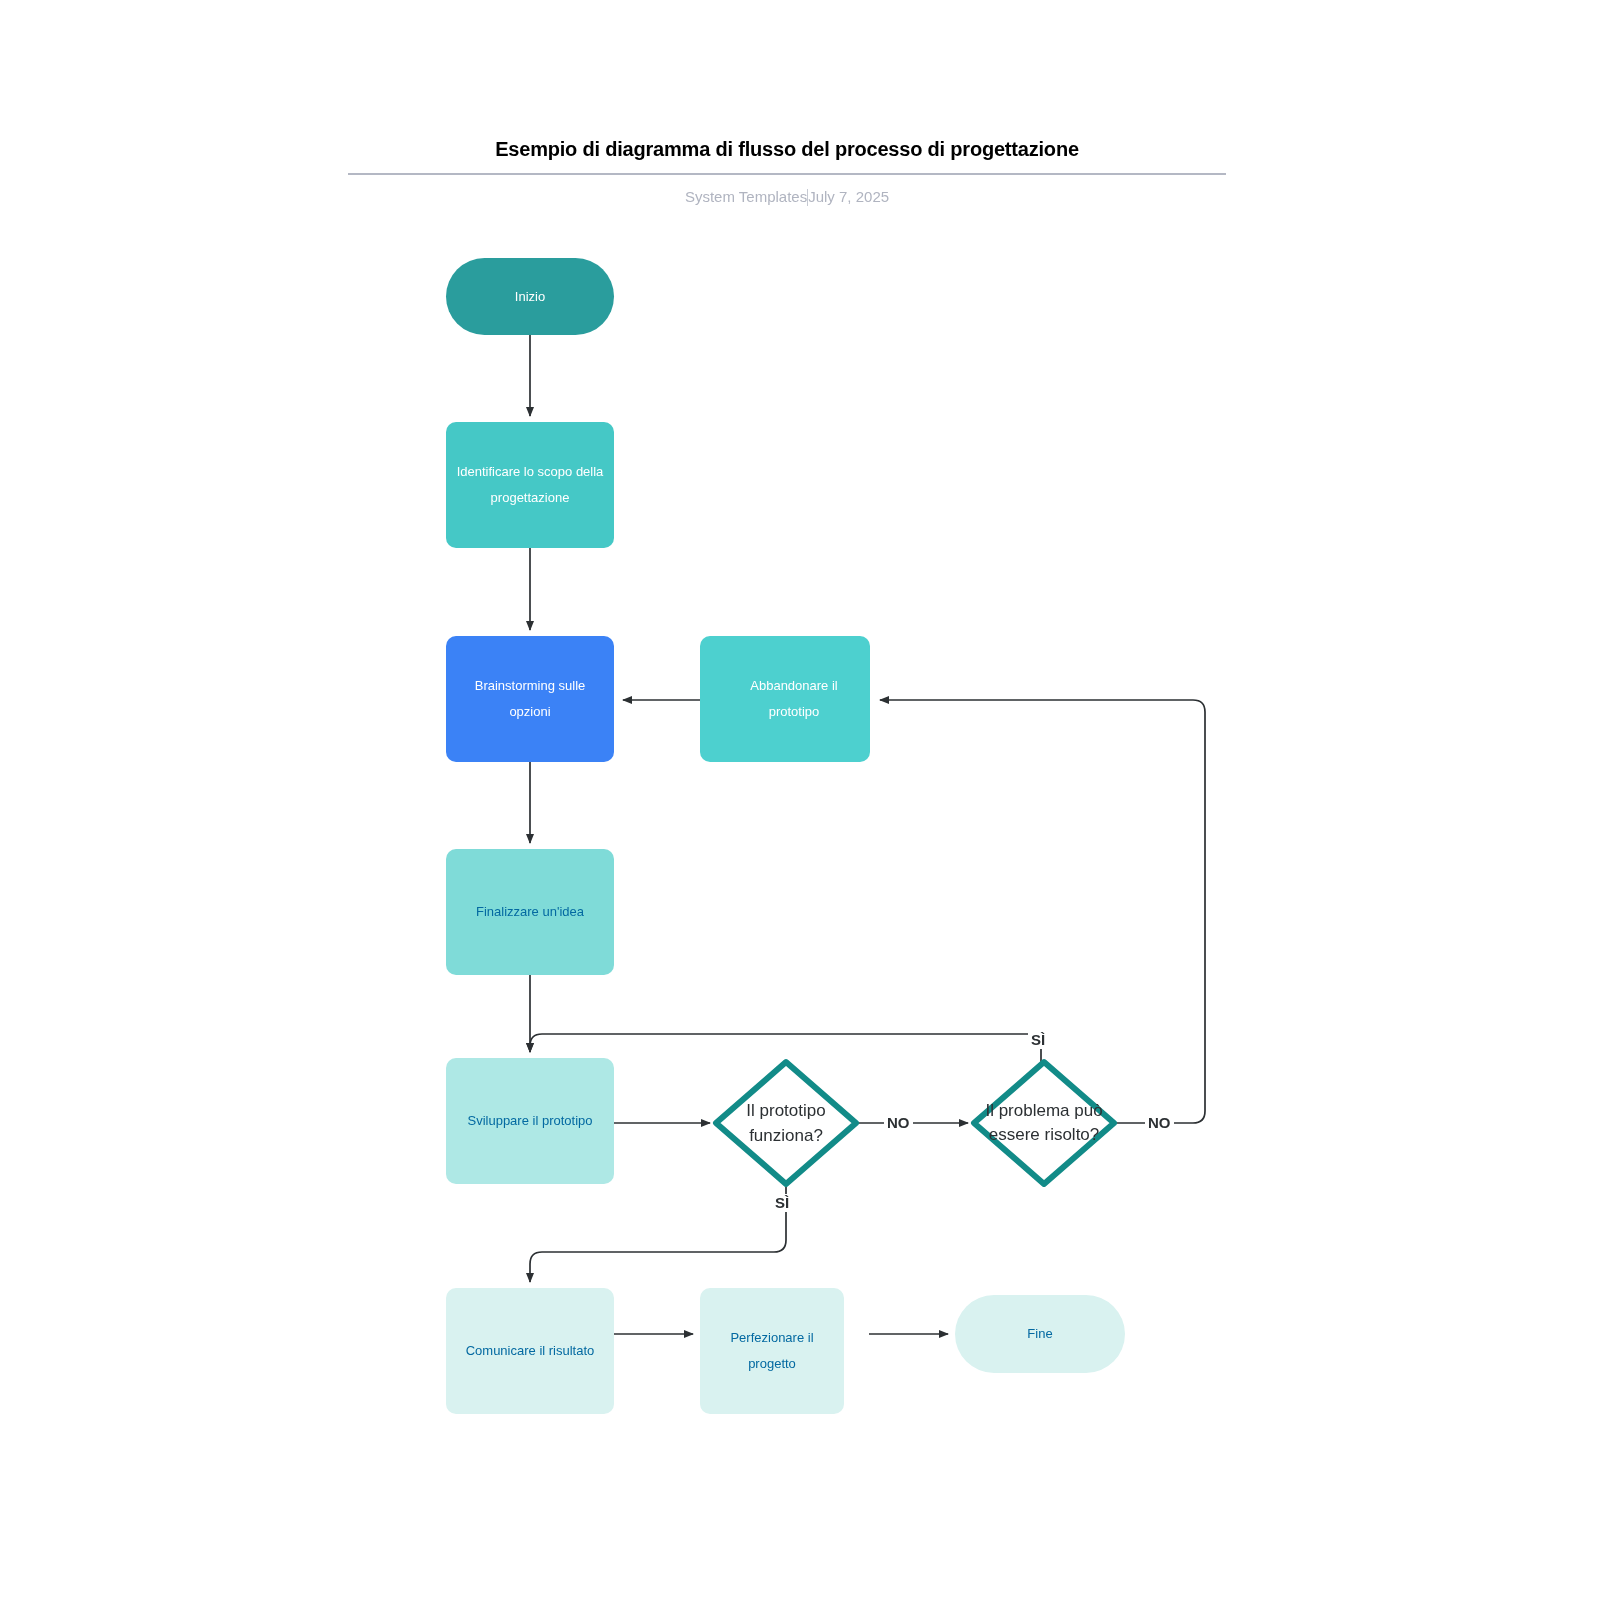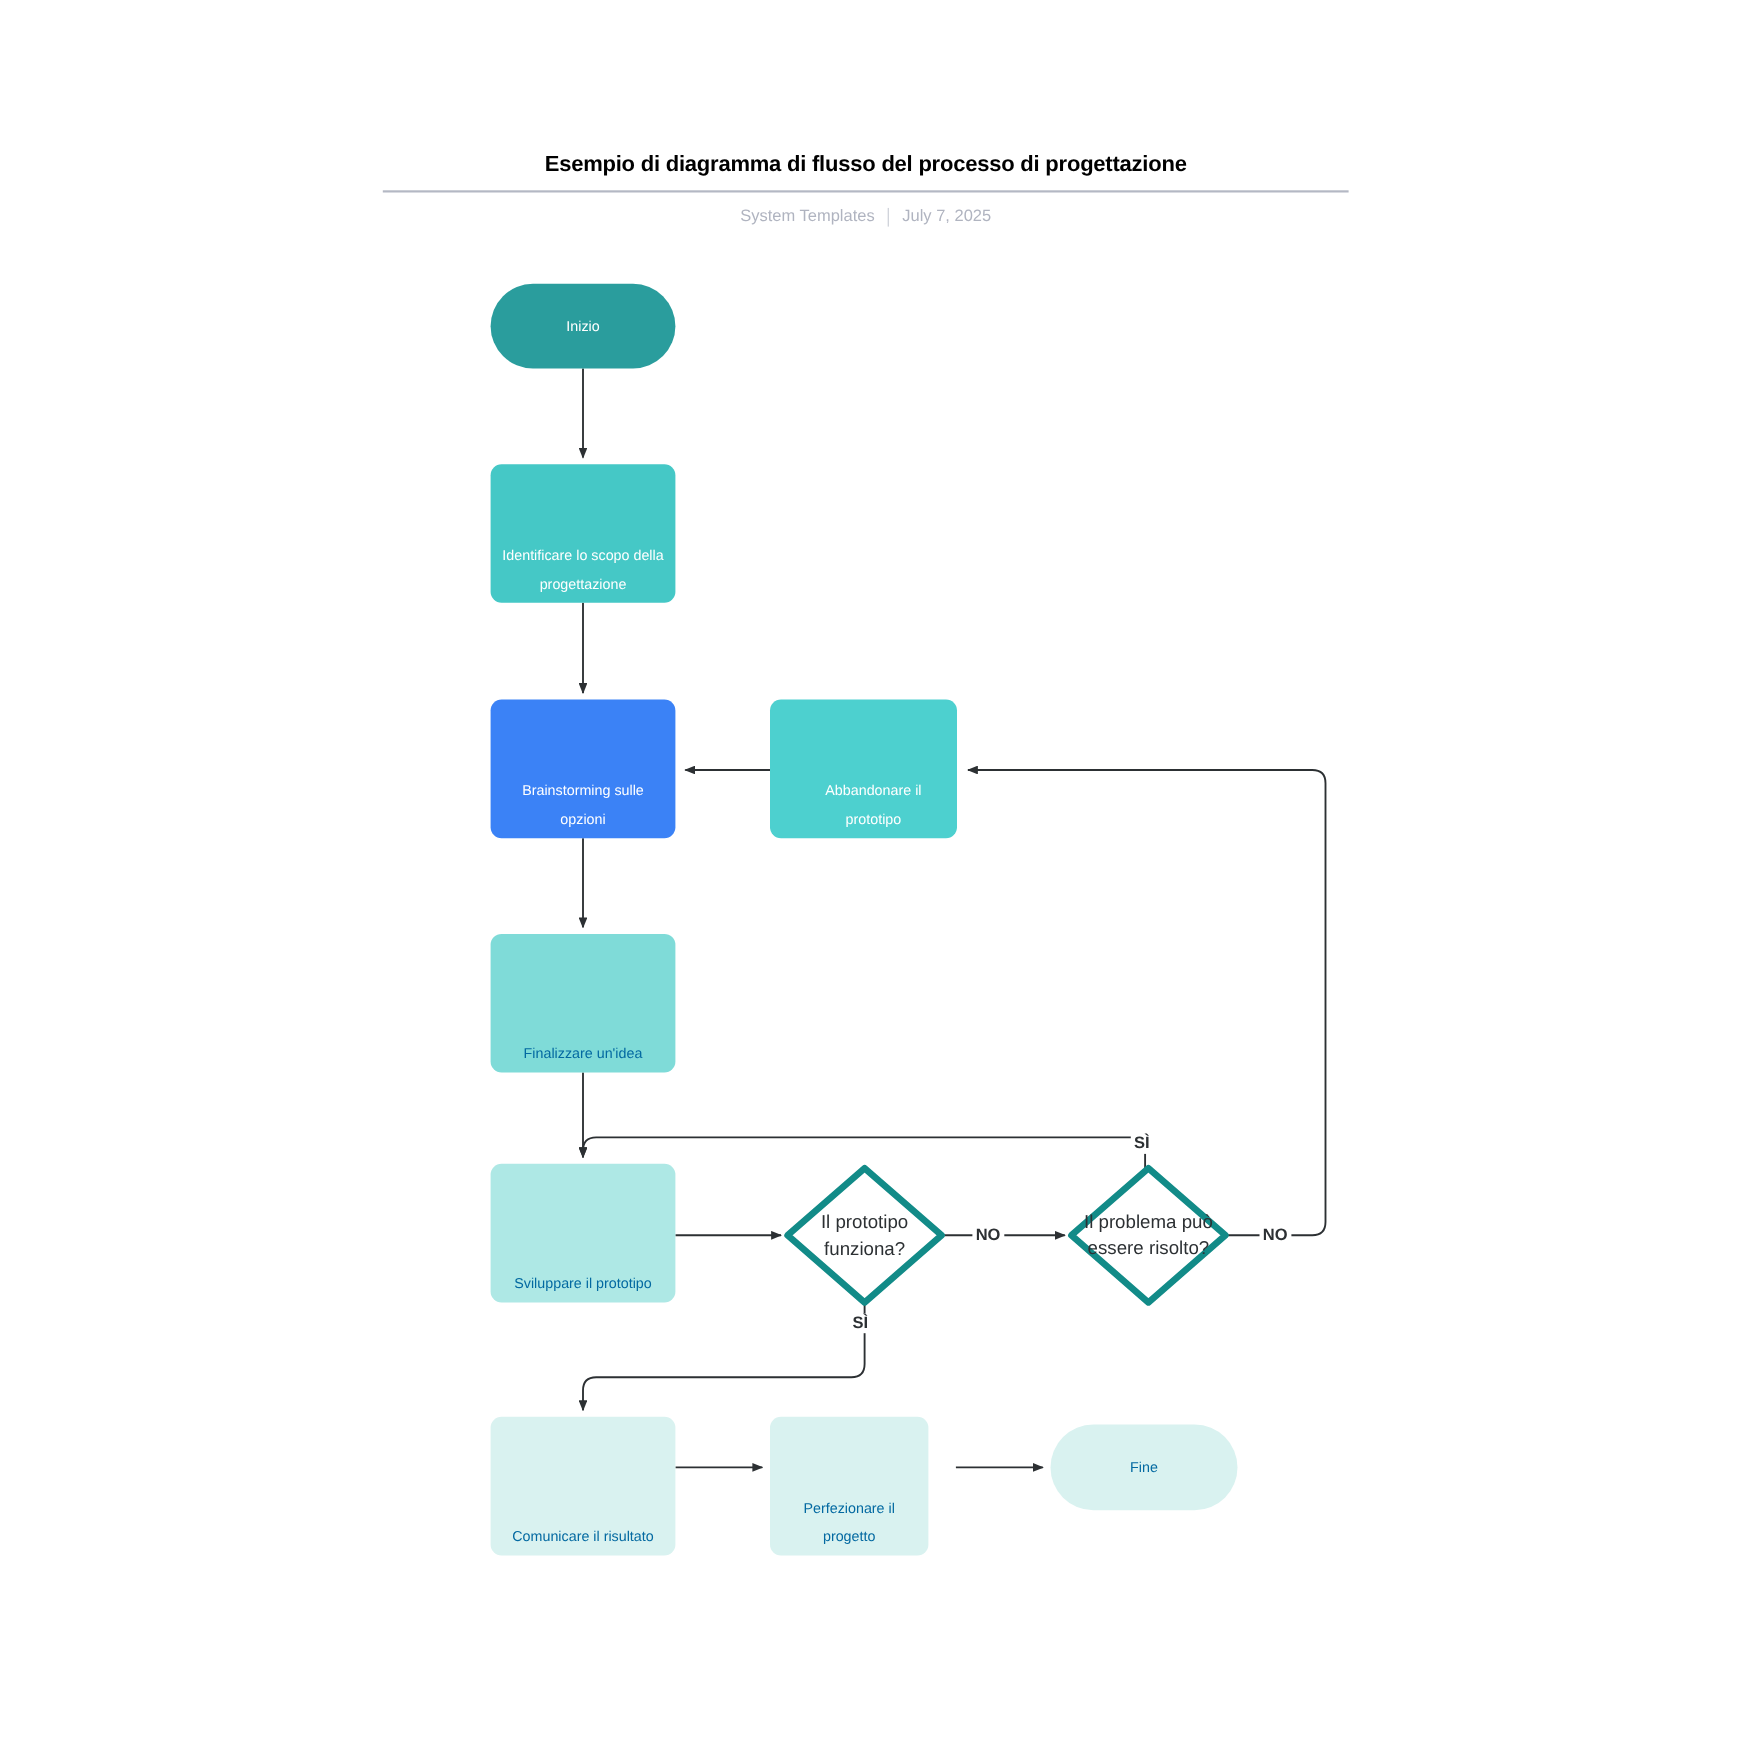--- a/index.html
+++ b/index.html
@@ -37,21 +37,20 @@
     background: #b4b8c4;
     width: 100%;
   }
   #subtitle {
     margin-top: 12px;
     font-size: 15px;
     color: #b0b4c0;
     display: flex;
     justify-content: center;
     align-items: center;
-    gap: 12px;
     line-height: 20px;
   }
   #subtitle .divider {
     display: inline-block;
     width: 1px;
     height: 17px;
     background: #c6cad3;
   }
 
   
@@ -75,21 +74,21 @@
     position: absolute;
     box-sizing: border-box;
     display: flex;
     align-items: center;
     justify-content: center;
     text-align: center;
     font-size: 13px;
     line-height: 26px;
     padding: 4px 10px;
   }
-  .node.rounded   { border-radius: 10px; align-items: flex-end; }
+  .node.rounded   { border-radius: 10px; }
   .node.terminator{ border-radius: 44px; }
 
   .lbl-dark  { color: #0369a1; }
   .lbl-light { color: #ffffff; }
 
   .diamond-wrap {
     position: absolute;
     display: flex;
     align-items: center;
     justify-content: center;

